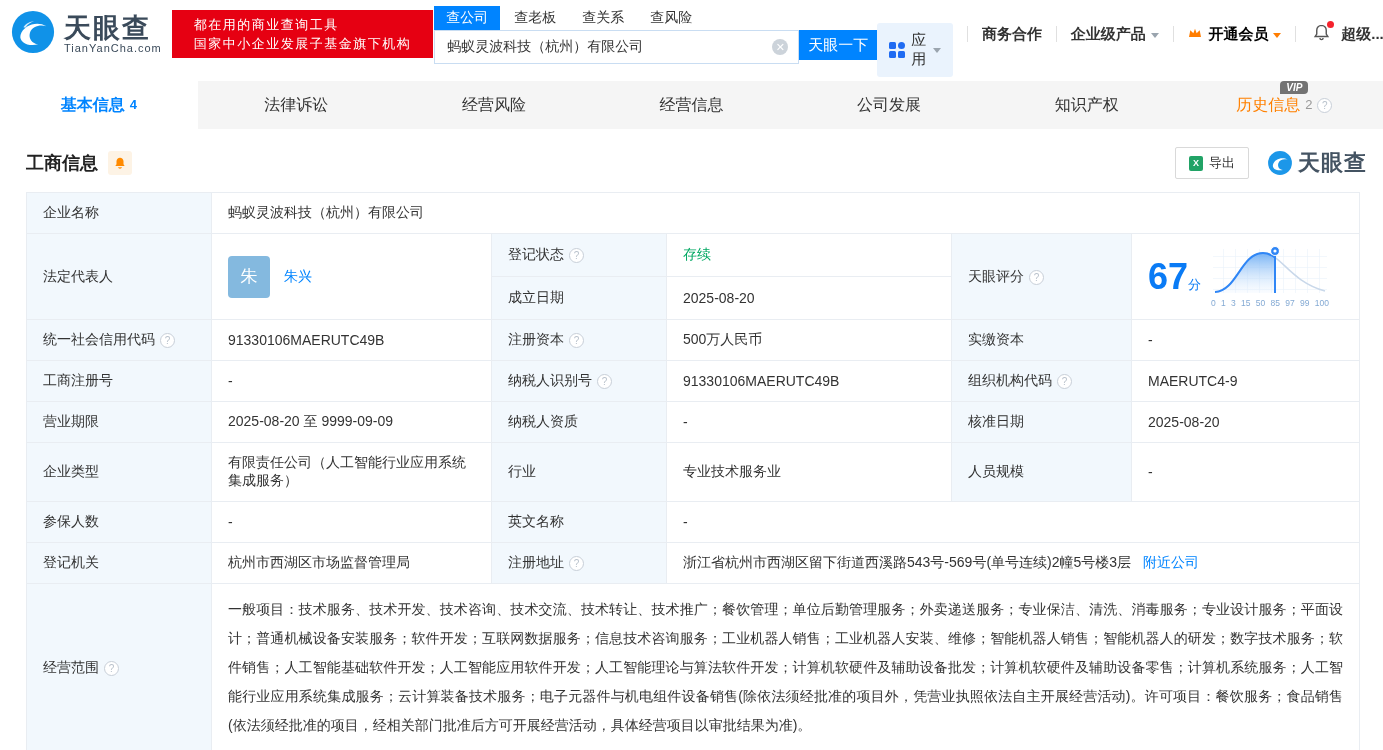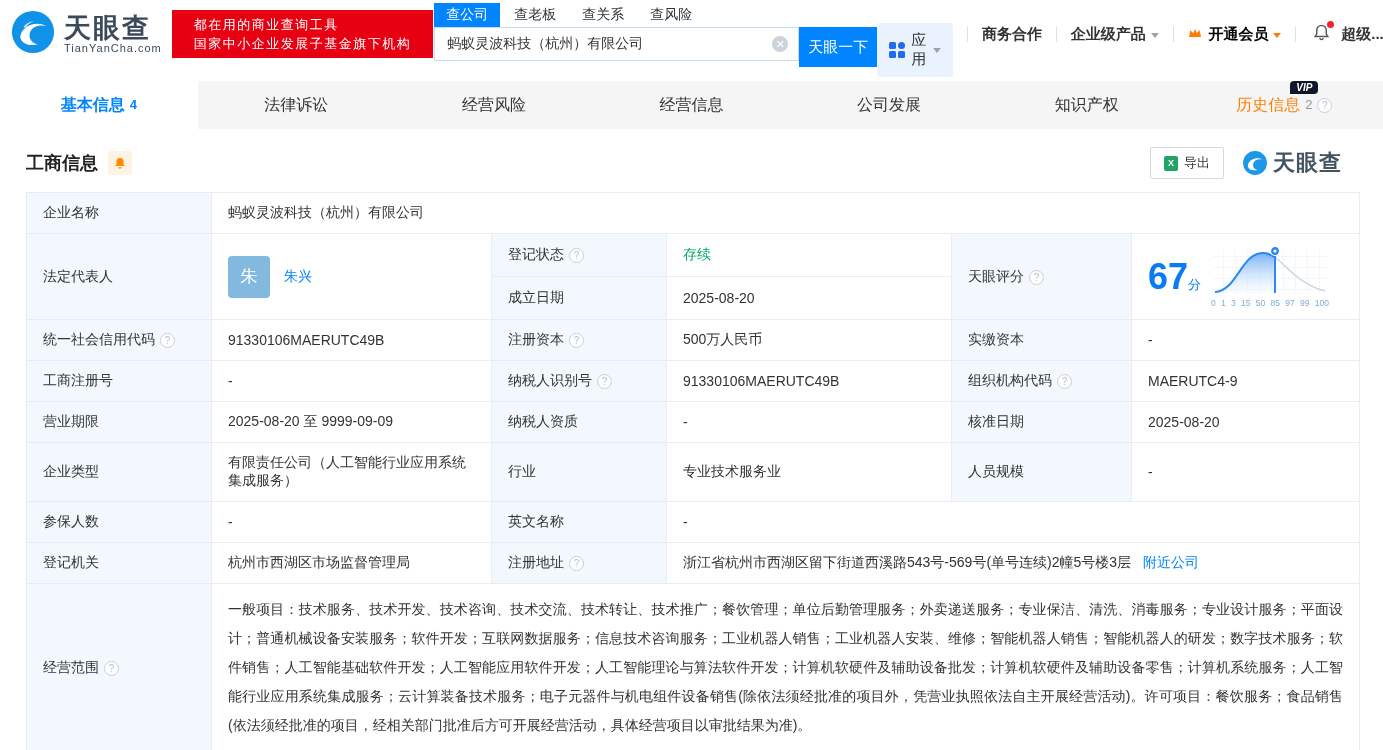--- a/index.html
+++ b/index.html
@@ -16,21 +16,21 @@
   .search-area { margin-left:1px; display:flex; flex-direction:column; gap:0; }
   .search-tabs { display:flex; align-items:flex-end; gap:2px; height:26px; }
   .search-tab { font-size:14px; color:#333; padding:3px 12px; cursor:pointer; }
   .search-tab.active { background:#0084ff; color:#fff; }
   .search-row { display:flex; }
   .search-box { position:relative; width:365px; height:34px; border:1px solid #c9ddf2; background:#fff; display:flex; align-items:center; }
   .search-box input { border:none; outline:none; width:100%; height:100%; padding:0 34px 0 12px; font-size:14px; color:#333;
     font-family:"Liberation Sans","DejaVu Sans",sans-serif; }
   .clear-icon { position:absolute; right:10px; width:16px; height:16px; border-radius:50%; background:#ccd3da;
     color:#fff; font-size:11px; line-height:16px; text-align:center; cursor:pointer; }
-  .search-btn { width:78px; height:40px; background:#0084ff; color:#fff; border:none; font-size:15px; cursor:pointer;
+  .search-btn { width:78px; height:30px; background:#0084ff; color:#fff; border:none; font-size:15px; cursor:pointer;
     font-family:"Liberation Sans","DejaVu Sans",sans-serif; }
   .top-nav { margin-left:auto; display:flex; align-items:center; font-size:15px; color:#333; }
   .apps-btn { display:flex; align-items:center; gap:6px; background:#eaf3fd; padding:8px 12px; border-radius:3px; cursor:pointer;margin-top:31px; }
   .grid-icon { display:grid; grid-template-columns:7px 7px; grid-template-rows:7px 7px; gap:2px; }
   .grid-icon i { background:#1f6bf2; border-radius:1.5px; }
   .grid-icon i.dot { border-radius:50%; }
   .nav-sep { width:1px; height:16px; background:#e0e0e0; margin:0 14px; }
   .nav-item { display:flex; align-items:center; gap:5px; cursor:pointer; white-space:nowrap;font-weight:bold; }
   .caret { width:0; height:0; border-left:4px solid transparent; border-right:4px solid transparent;
     border-top:5px solid #9aa4ae; margin-top:2px; }
@@ -39,27 +39,27 @@
   .bell-wrap { position:relative; margin:0 10px 0 2px; cursor:pointer; }
   .bell-dot { position:absolute; top:-2px; right:-3px; width:7px; height:7px; background:#f5222d; border-radius:50%; }
 
   
   .page-tabs { margin-top:13px; display:flex; background:#f5f5f5; height:48px; }
   .page-tab { flex:1; display:flex; align-items:center; justify-content:center; font-size:16px; color:#333; cursor:pointer; }
   .page-tab.active { background:#fff; color:#0084ff; font-weight:bold; }
   .tab-count { font-size:13px; margin-left:5px; color:#999; position:relative; top:-1px; }
   .page-tab.active .tab-count { color:#0084ff; }
   .tab-hist { position:relative; color:#ff8000; display:inline-flex; align-items:center; }
-  .vip-badge { position:absolute; top:-14px; right:14px; background:#0f172a; color:#fff; font-size:10px; font-style:italic;
+  .vip-badge { position:absolute; top:-14px; right:24px; background:#737373; color:#fff; font-size:10px; font-style:italic;
     font-weight:bold; padding:1px 6px; border-radius:4px 4px 4px 0; }
   .help-icon { display:inline-block; width:15px; height:15px; border:1px solid #c8cfd8; border-radius:50%;
     color:#b9c2cc; font-size:10px; line-height:13px; text-align:center; margin-left:5px; cursor:pointer; background:#fff; }
 
   
-  .section-head { display:flex; align-items:center; padding:18px 41px 13px 26px; }
+  .section-head { display:flex; align-items:center; padding:18px 16px 13px 26px; }
   .section-title { font-size:18px; font-weight:bold; color:#222; }
   .announce-badge { width:24px; height:24px; margin-left:10px; background:#fdf3e5; border-radius:3px;
     display:flex; align-items:center; justify-content:center; cursor:pointer; }
   .head-right { margin-left:auto; display:flex; align-items:center; gap:18px; }
   .export-btn { display:flex; align-items:center; gap:6px; border:1px solid #d9d9d9; border-radius:2px;
     background:#fff; padding:6px 13px; font-size:13px; color:#333; cursor:pointer;
     font-family:"Liberation Sans","DejaVu Sans",sans-serif; }
   .xls-icon { width:14px; height:15px; background:#21a366; color:#fff; font-size:9px; font-weight:bold;
     display:flex; align-items:center; justify-content:center; border-radius:2px; }
   .watermark { display:flex; align-items:center; gap:5px; opacity:.95; }

